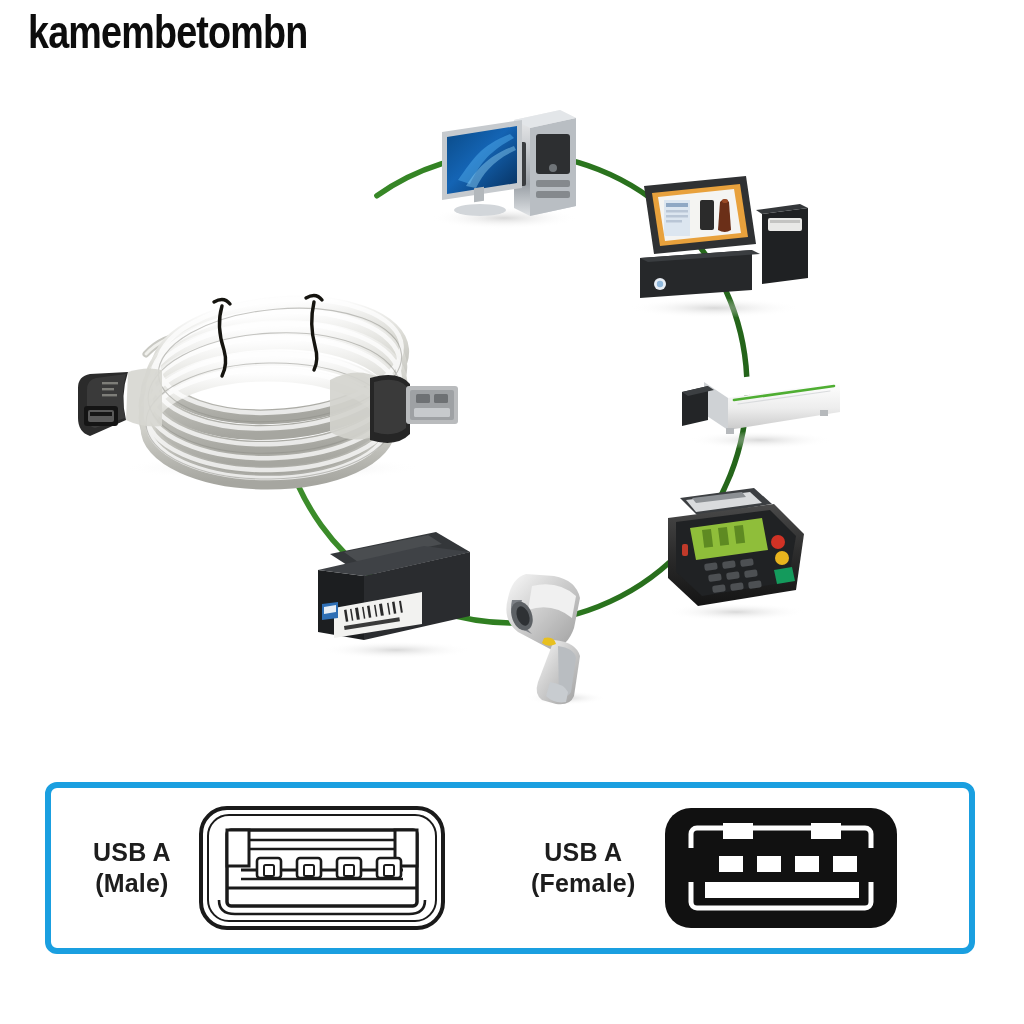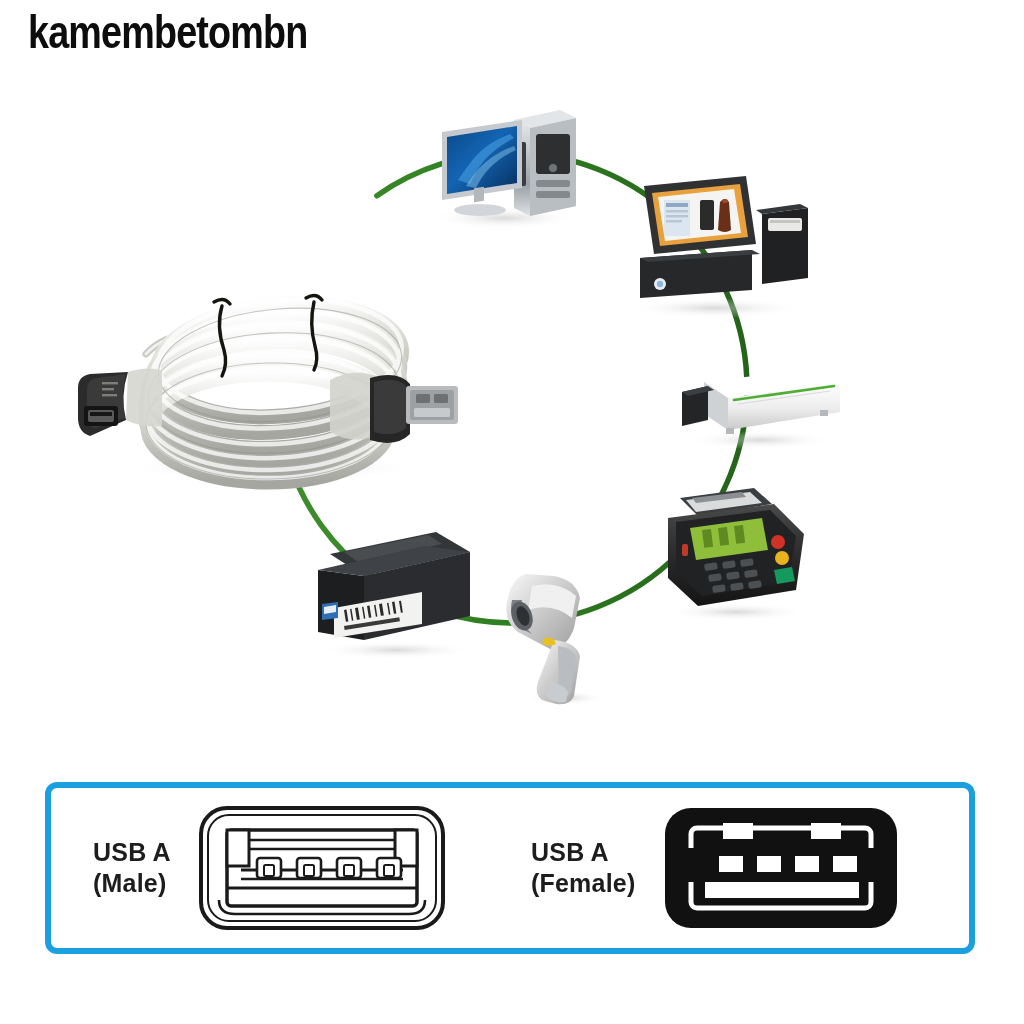--- a/index.html
+++ b/index.html
@@ -77,21 +77,21 @@
   #conn-female{ left: 480px; }
 
   .conn-label {
     font-family: "Liberation Sans", sans-serif;
     font-weight: bold;
     font-size: 25px;
     color: #1d1d1d;
     line-height: 1.26;
     letter-spacing: 0.2px;
     white-space: nowrap;
-    text-align: left;
+    text-align: center;
     margin-right: 26px;
   }
   .conn-label .l2 { display: block; }
   .conn-art svg { display: block; }
 </style>
 </head>
 <body>
 
 <div id="page">
 

